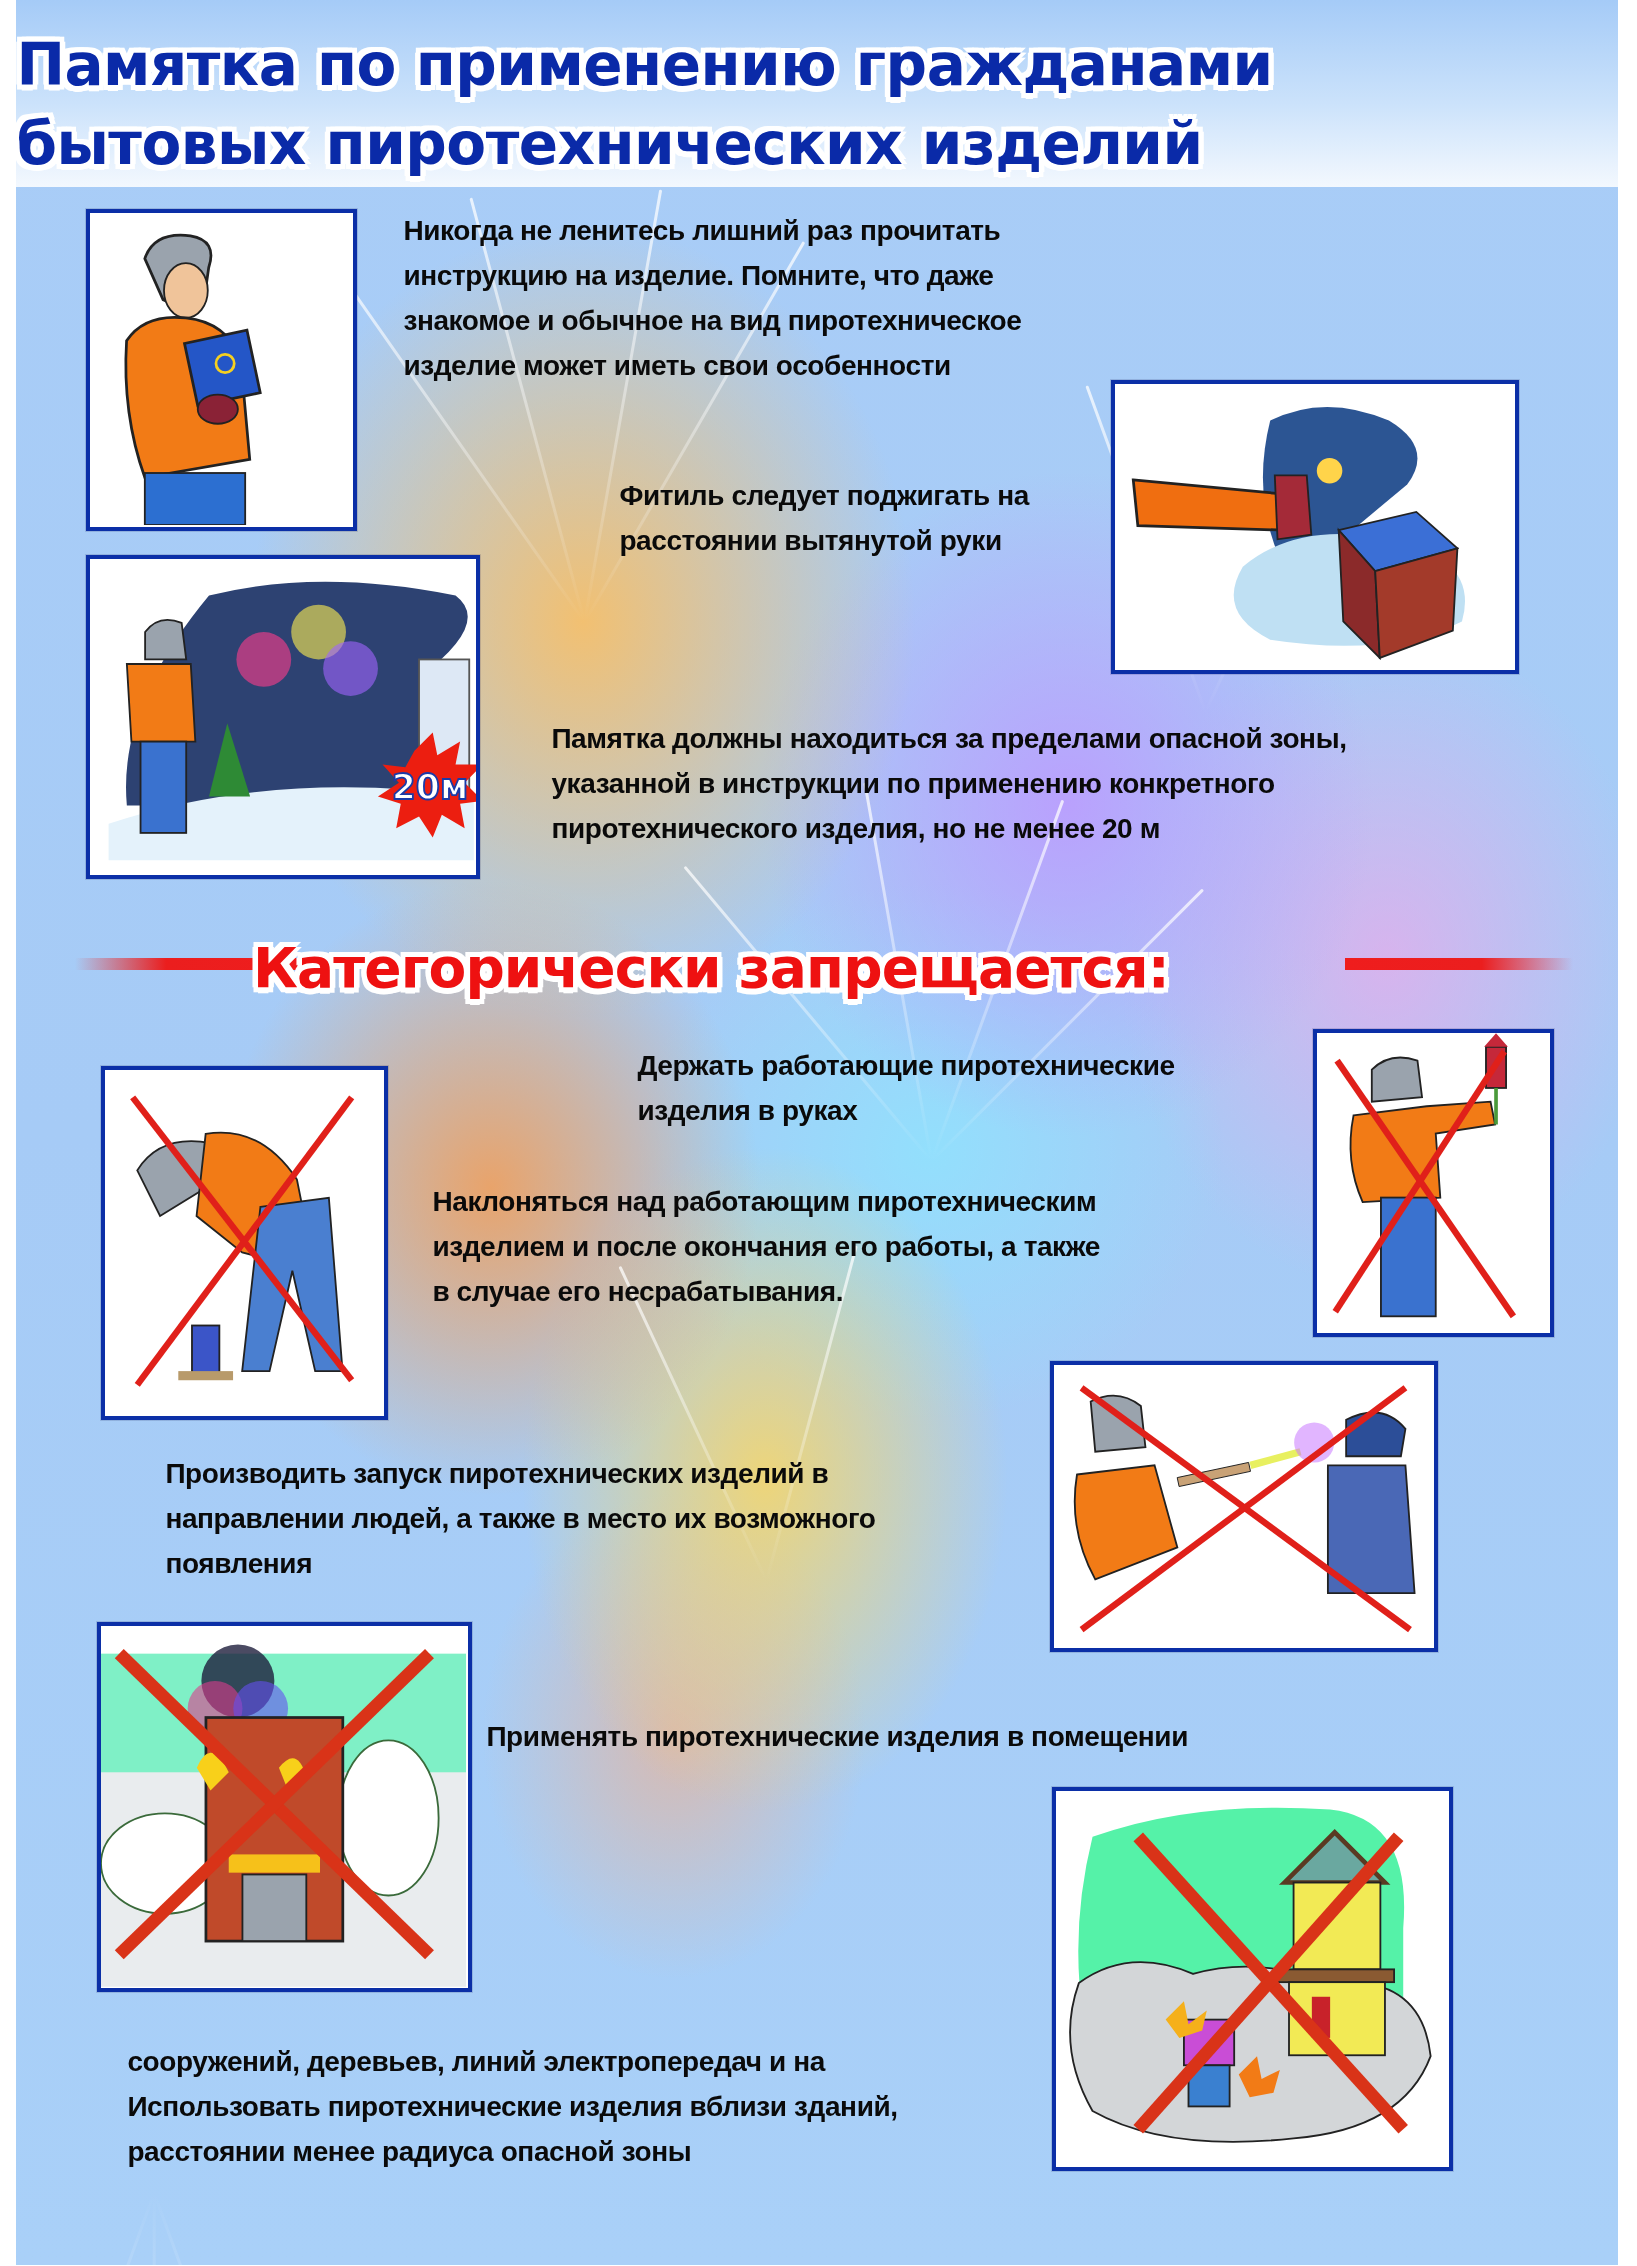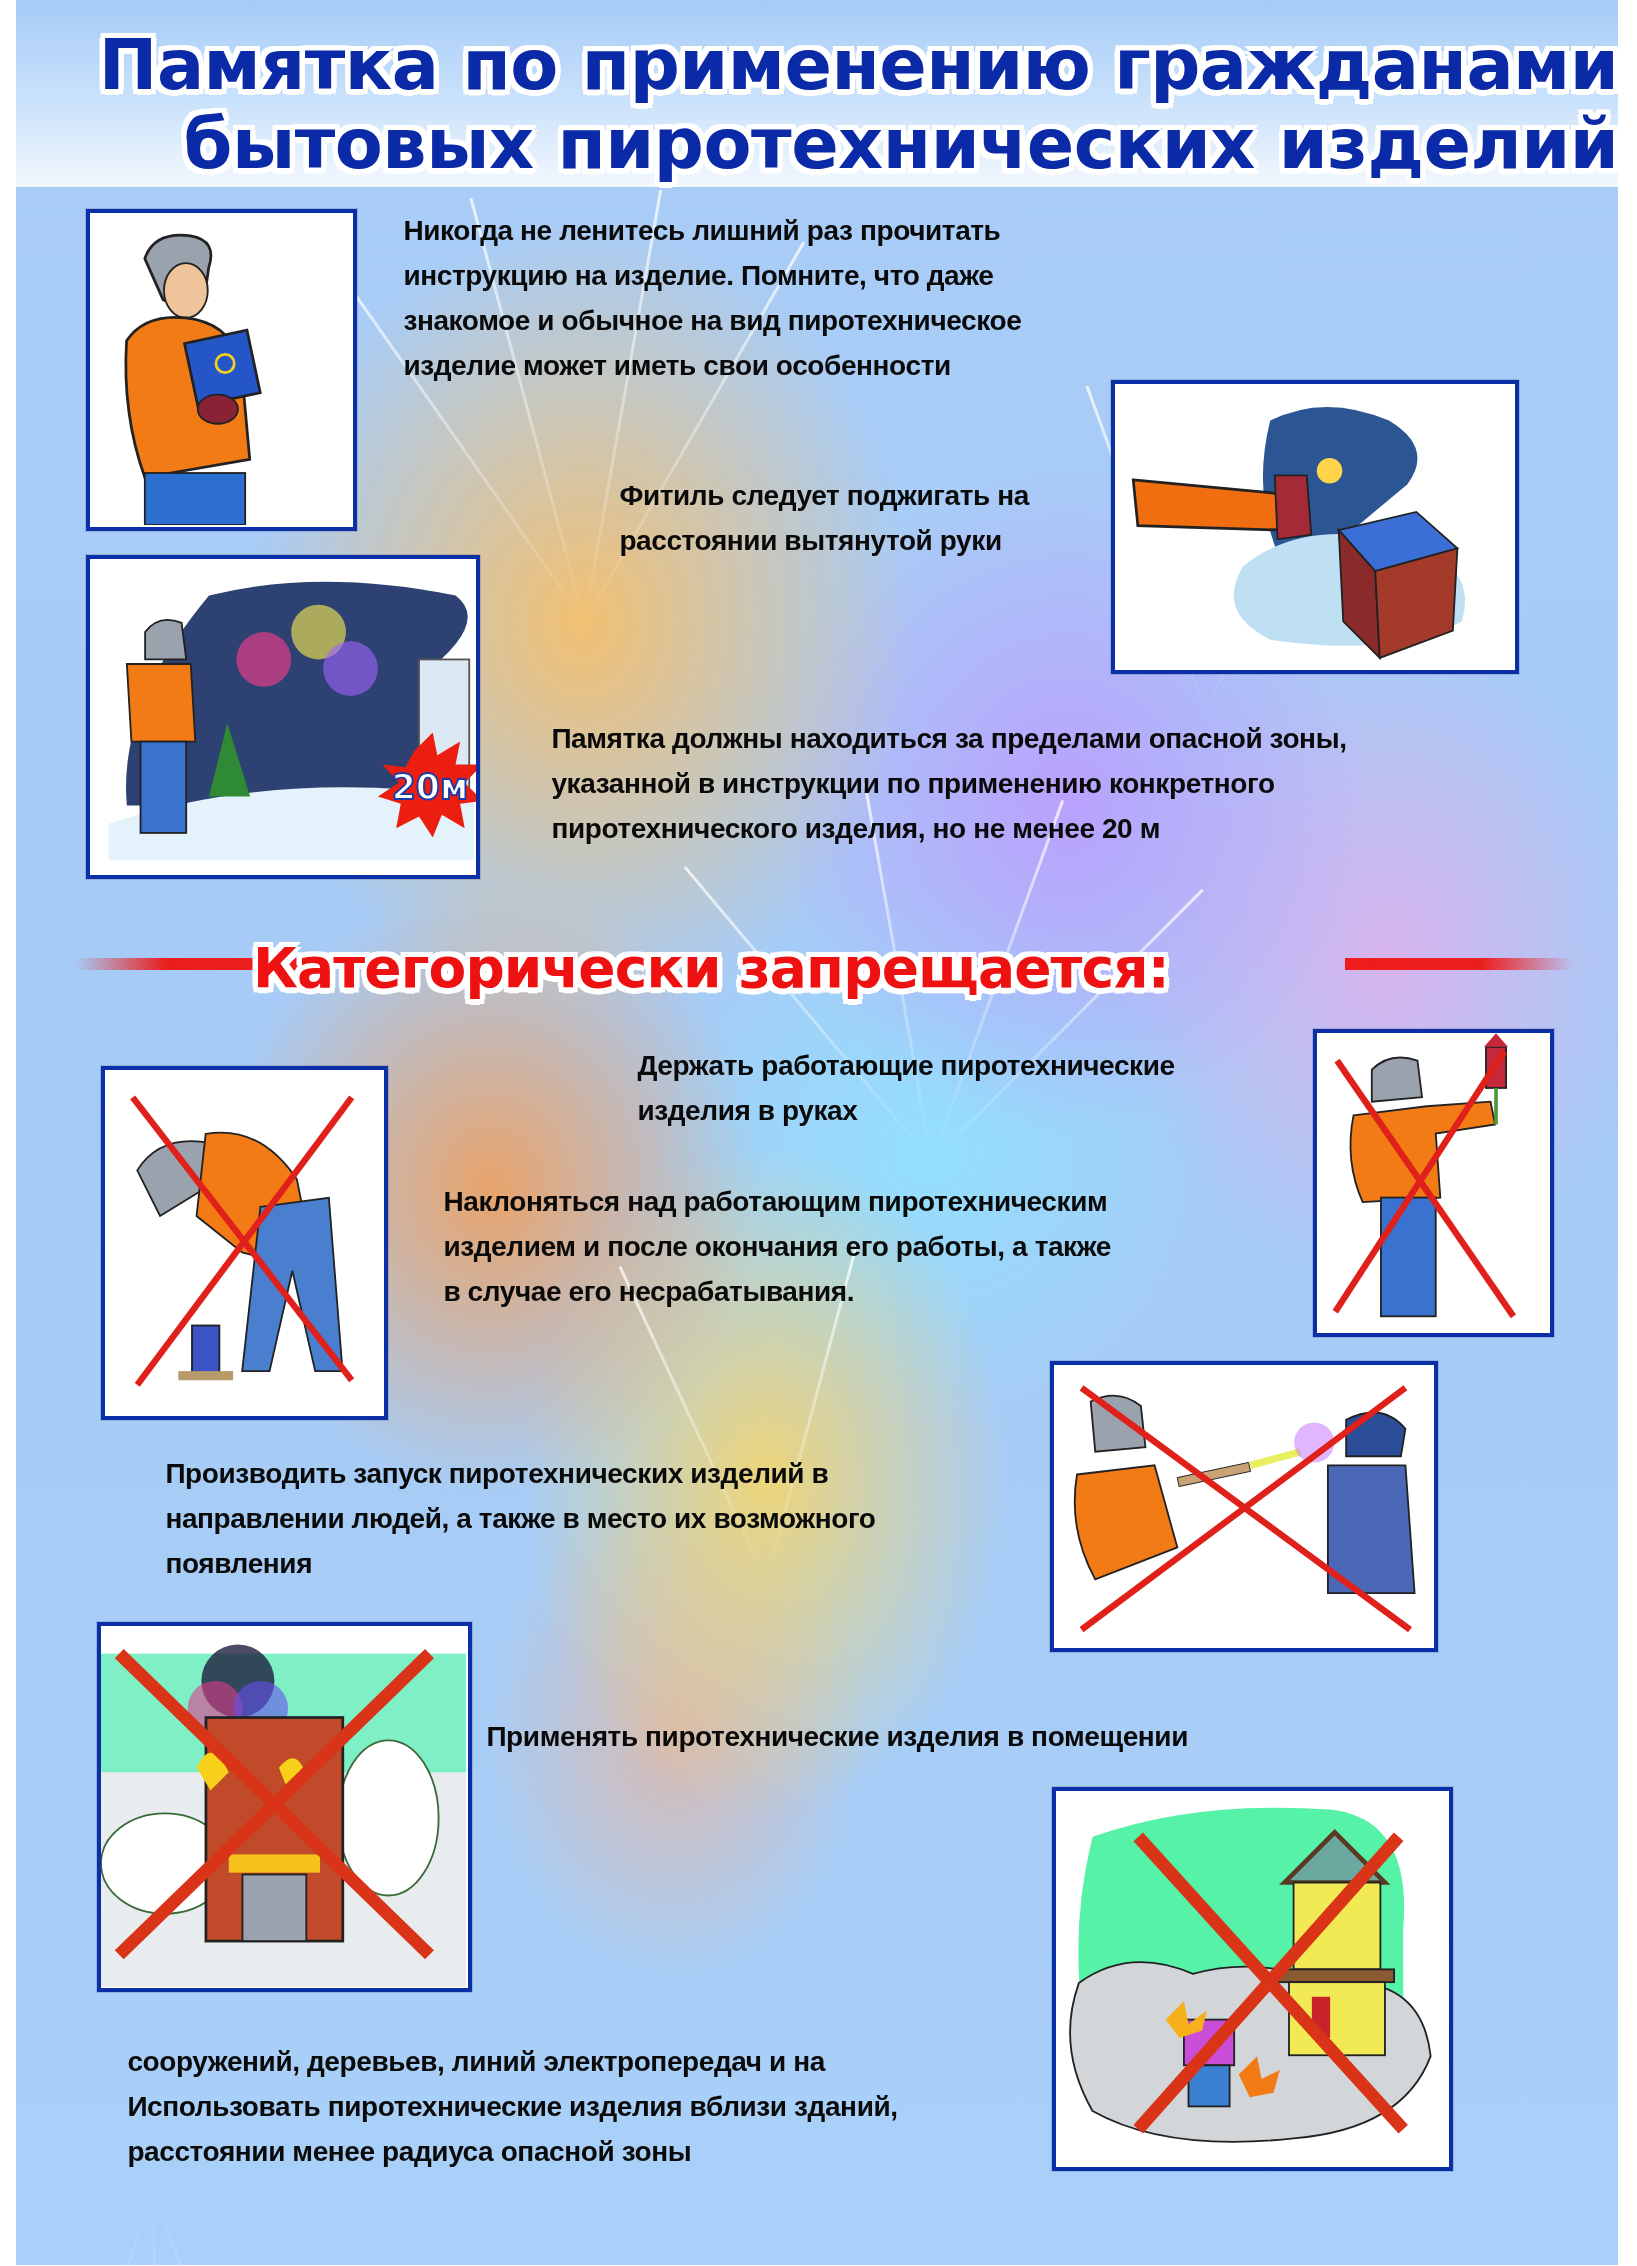--- a/index.html
+++ b/index.html
@@ -26,23 +26,23 @@
       position: absolute; width: 2.7px; transform-origin: 50% 100%;
       background: linear-gradient(0deg, rgba(255,255,255,0), rgba(255,255,255,0.75));
       border-radius: 1.8px;
     }
 
     .header-band {
       position: absolute; left: 0; top: 0; width: 1602px; height: 187px;
       background: linear-gradient(180deg, #a5cbf7 0%, #cbe2fb 55%, #f3f8fe 100%);
     }
     .title {
-      position: absolute; left: 0; top: 25.6px; width: 1602px; text-align: right;
+      position: absolute; left: 0; top: 25.6px; width: 1602px; text-align: left;
       font-family: "DejaVu Sans", sans-serif; font-weight: bold;
-      font-size: 70px; line-height: 79px; color: #0a2aa8;
+      font-size: 58px; line-height: 79px; color: #0a2aa8;
       text-shadow:
         -4.6px -4.6px 0 #fff, 4.6px -4.6px 0 #fff, -4.6px 4.6px 0 #fff, 4.6px 4.6px 0 #fff,
         0 -5.5px 0 #fff, 0 5.5px 0 #fff, -5.5px 0 0 #fff, 5.5px 0 0 #fff,
         -3.7px 0 0 #fff, 3.7px 0 0 #fff;
       letter-spacing: -0.5px;
     }
 
     .frame {
       position: absolute; background: #ffffff; border: 4.6px solid #0b2fa7;
       box-shadow: 0 0 0 0.9px rgba(0,0,60,0.15);
@@ -182,21 +182,21 @@
     <svg width="278" height="344" viewBox="0 0 304 377">
       <path d="M35 110 Q60 70 115 80 L125 120 L60 160Z" fill="#9aa3ad" stroke="#222" stroke-width="2"></path>
       <path d="M110 70 Q170 60 210 120 L230 220 L150 200 L100 160Z" fill="#f27b16" stroke="#222" stroke-width="2"></path>
       <path d="M170 150 L245 140 L260 330 L230 330 L205 220 L180 330 L150 330Z" fill="#4a7fd0" stroke="#222" stroke-width="2"></path>
       <rect x="95" y="280" width="30" height="55" fill="#3b55c8" stroke="#222" stroke-width="2"></rect>
       <rect x="80" y="330" width="60" height="10" fill="#b89a6a"></rect>
       <line x1="30" y1="30" x2="270" y2="340" stroke="#e0201a" stroke-width="7"></line>
       <line x1="270" y1="30" x2="35" y2="345" stroke="#e0201a" stroke-width="7"></line>
     </svg>
   </div>
-  <div class="text-block" style="left:427px;top:1179px;">
+  <div class="text-block" style="left:416px;top:1179px;">
     <div>Наклоняться над работающим пиротехническим</div>
     <div>изделием и после окончания его работы, а также</div>
     <div>в случае его несрабатывания.</div>
   </div>
 
   <div class="text-block" style="left:149px;top:1451px;">
     <div>Производить  запуск  пиротехнических   изделий в</div>
     <div>направлении людей, а также в место их возможного</div>
     <div>появления</div>
   </div>

